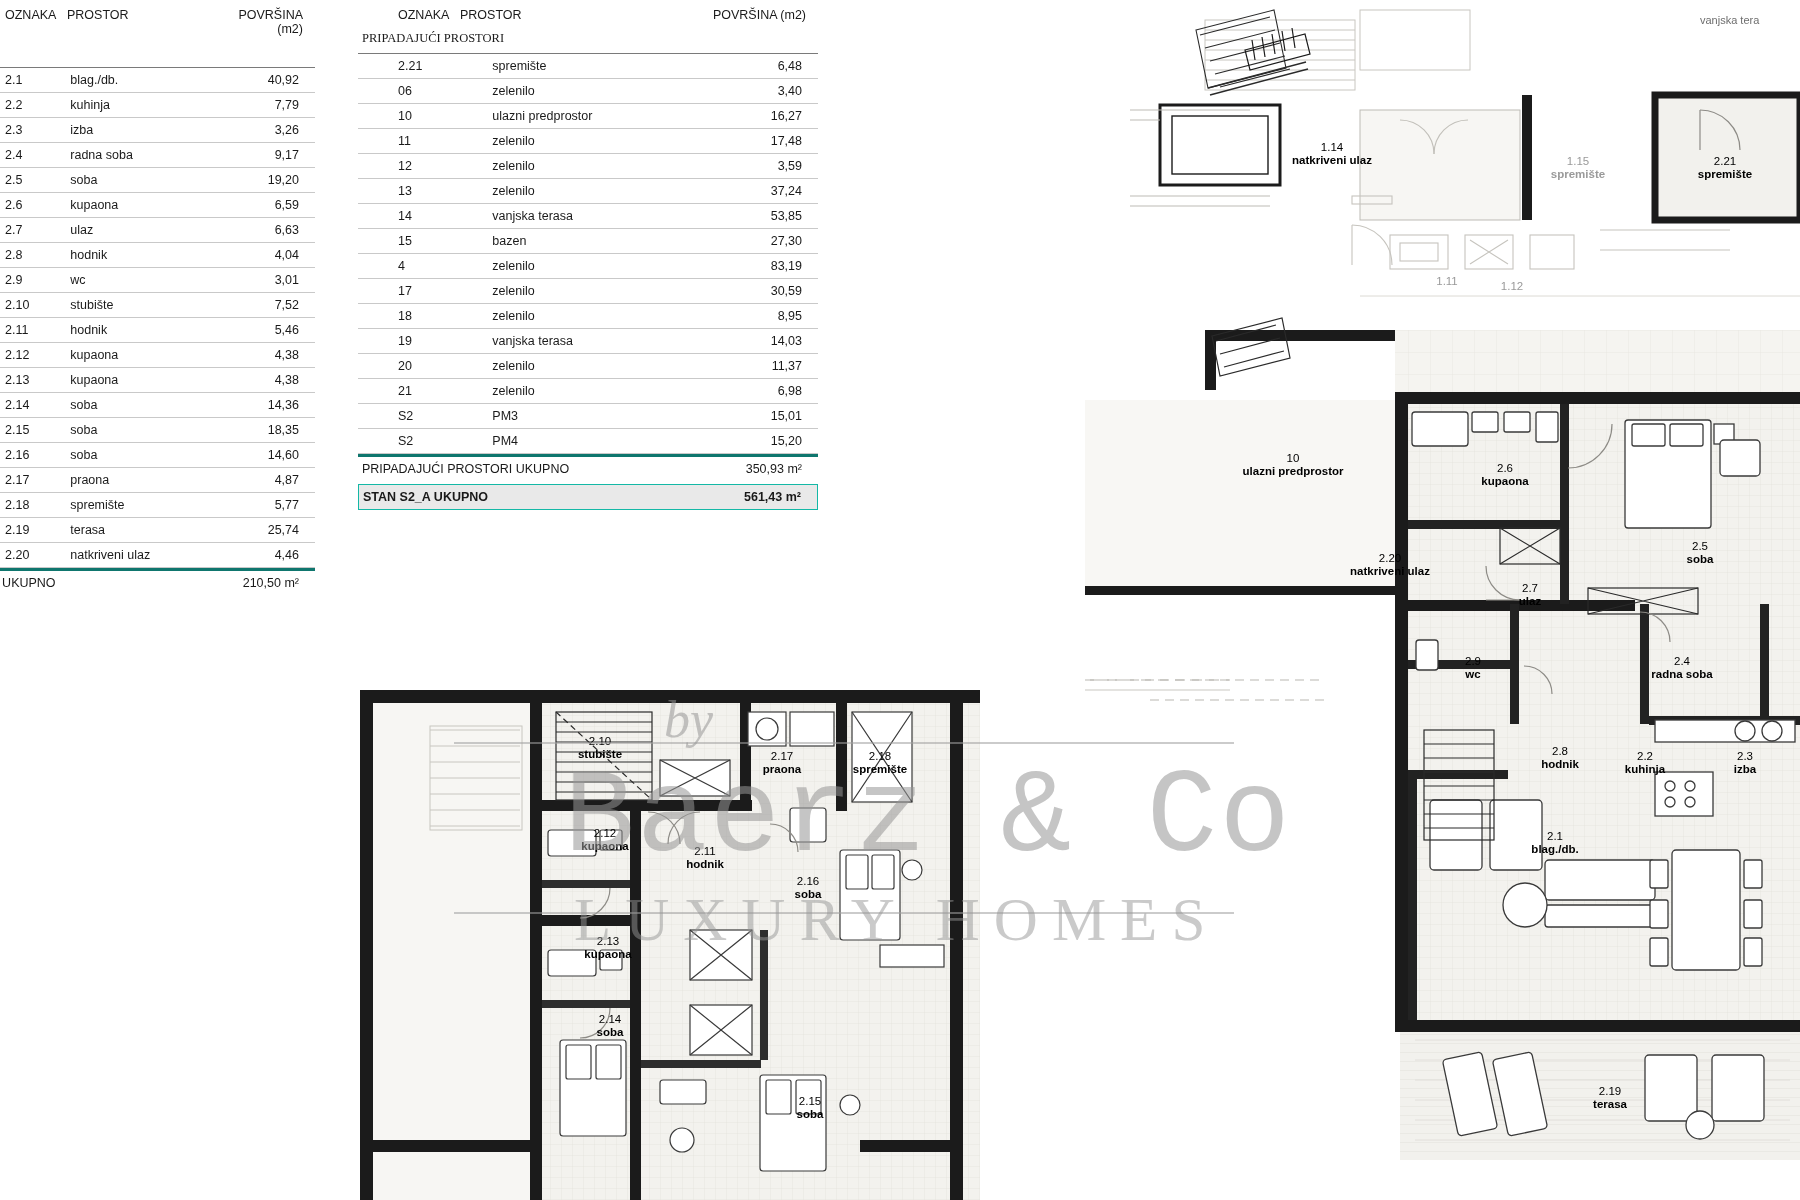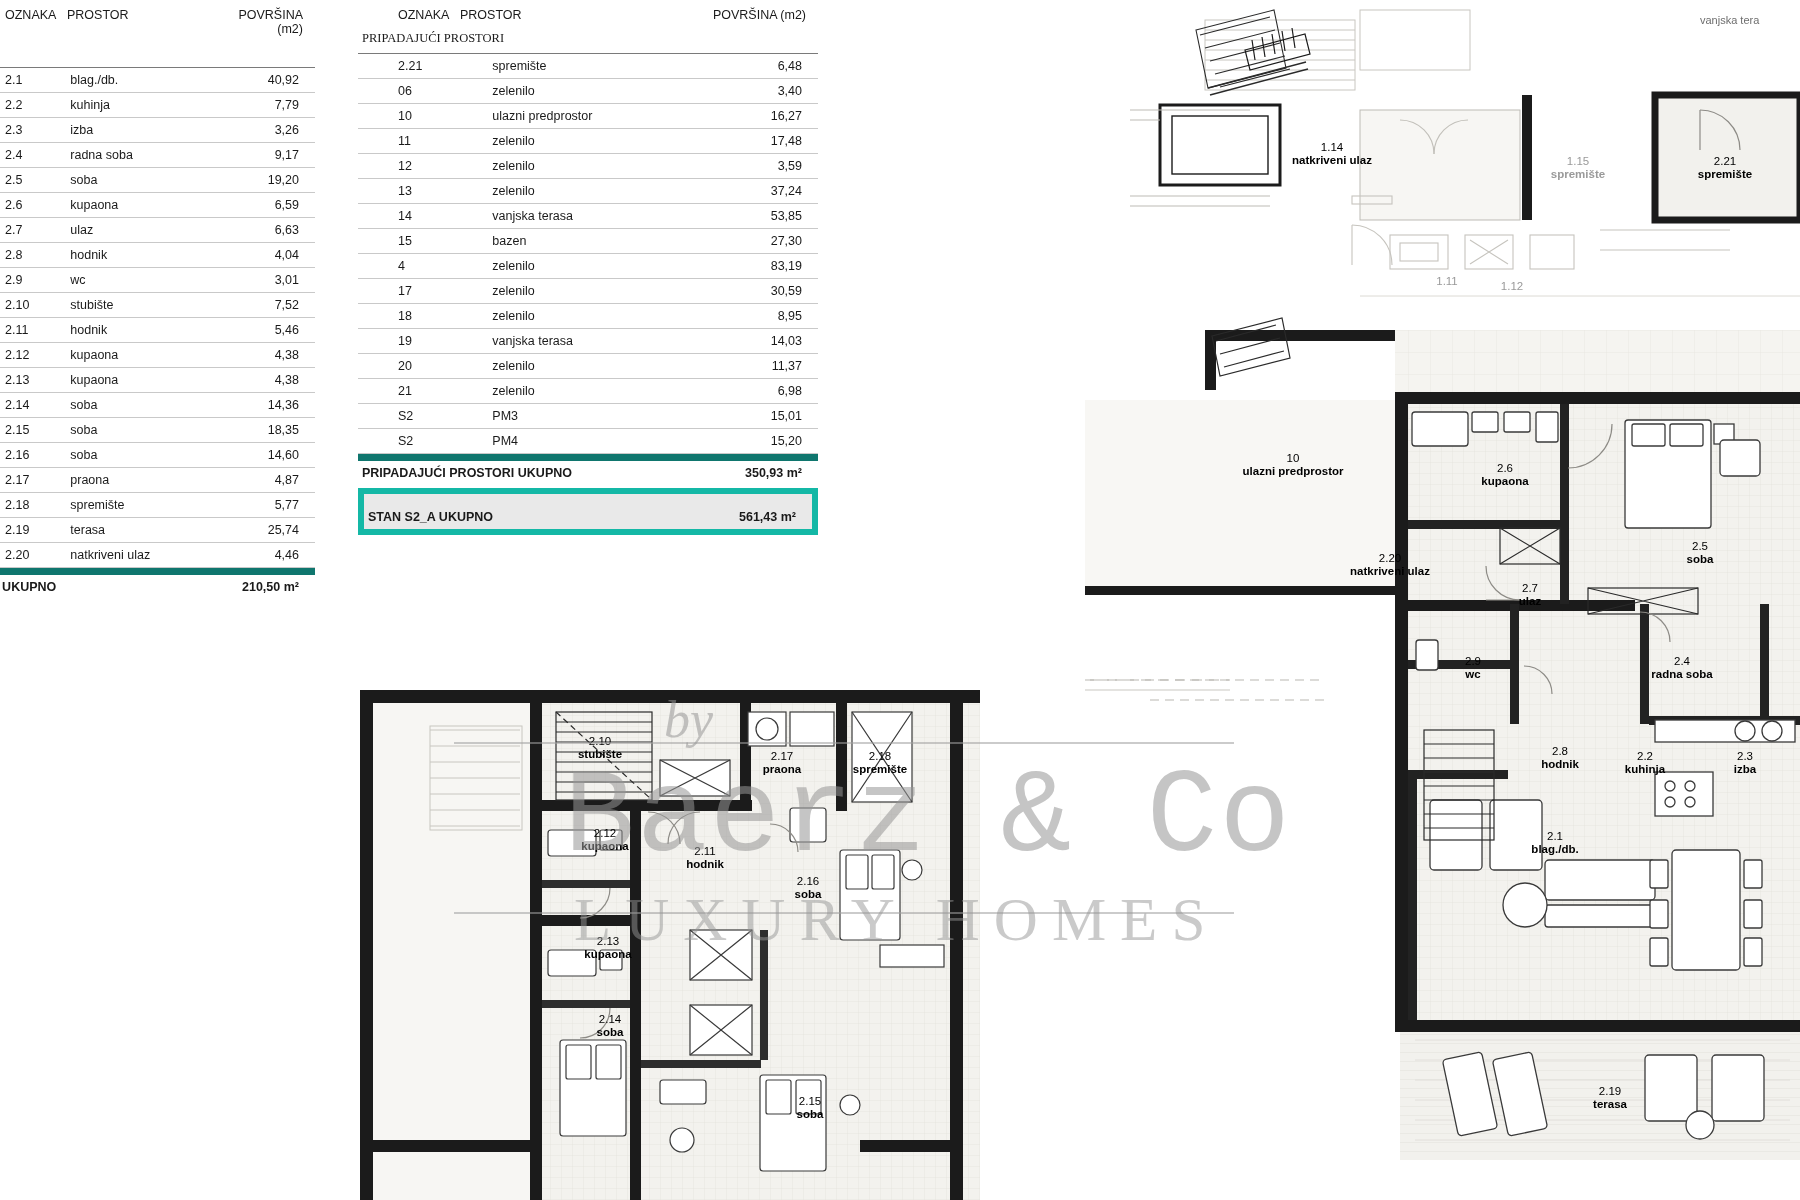--- a/index.html
+++ b/index.html
@@ -47,36 +47,36 @@
   .c-name { width: 150px; }
   .c-area { text-align: right; width: 90px; padding-right: 16px !important; }
   .title-only {
     font-size: 12.5px;
     border-bottom: 1px solid #7a7a7a;
     padding: 3px 4px 7px 4px;
     margin-bottom: 0;
     font-family: Liberation Serif, serif;
   }
   .total-box {
-    border: 6px solid #14b8a6;
+    border: 1px solid #14b8a6;
     background: #e9e9e9;
-    display: flex;
-    justify-content: space-between;
-    padding: 16px 16px 5px 4px;
-    font-weight: bold;
-    font-size: 12.5px;
-    margin-top: 3px;
-  }
-  .total-line {
     display: flex;
     justify-content: space-between;
     padding: 5px 16px 5px 4px;
     font-weight: bold;
     font-size: 12.5px;
-    border-top: 7px solid #0f766e;
+    margin-top: 3px;
+  }
+  .total-line {
+    display: flex;
+    justify-content: space-between;
+    padding: 5px 16px 5px 4px;
+    font-weight: normal;
+    font-size: 12.5px;
+    border-top: 3px solid #0f766e;
   }
 
   
   #plan-canvas {
     position: absolute;
     left: 0; top: 0;
     width: 1800px; height: 1200px;
     pointer-events: none;
   }
 

